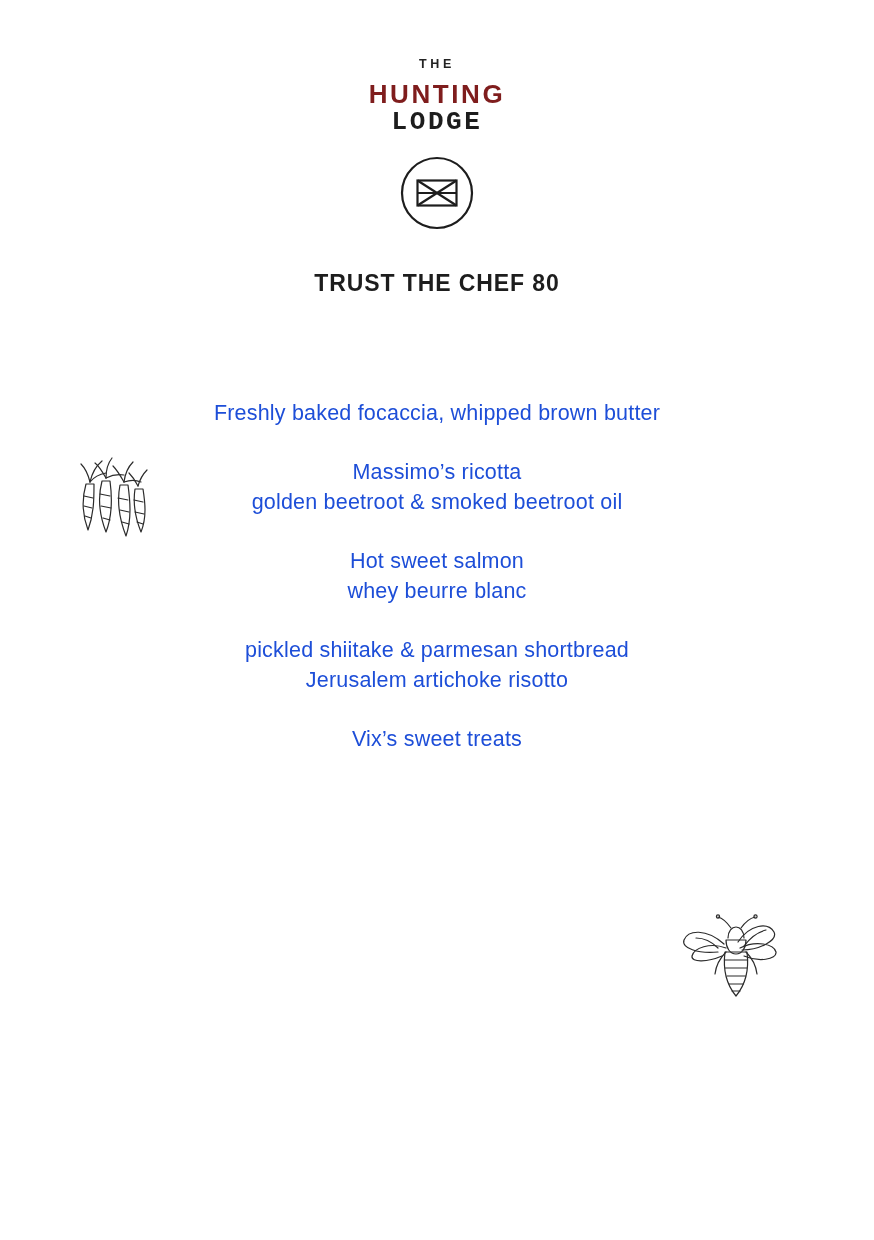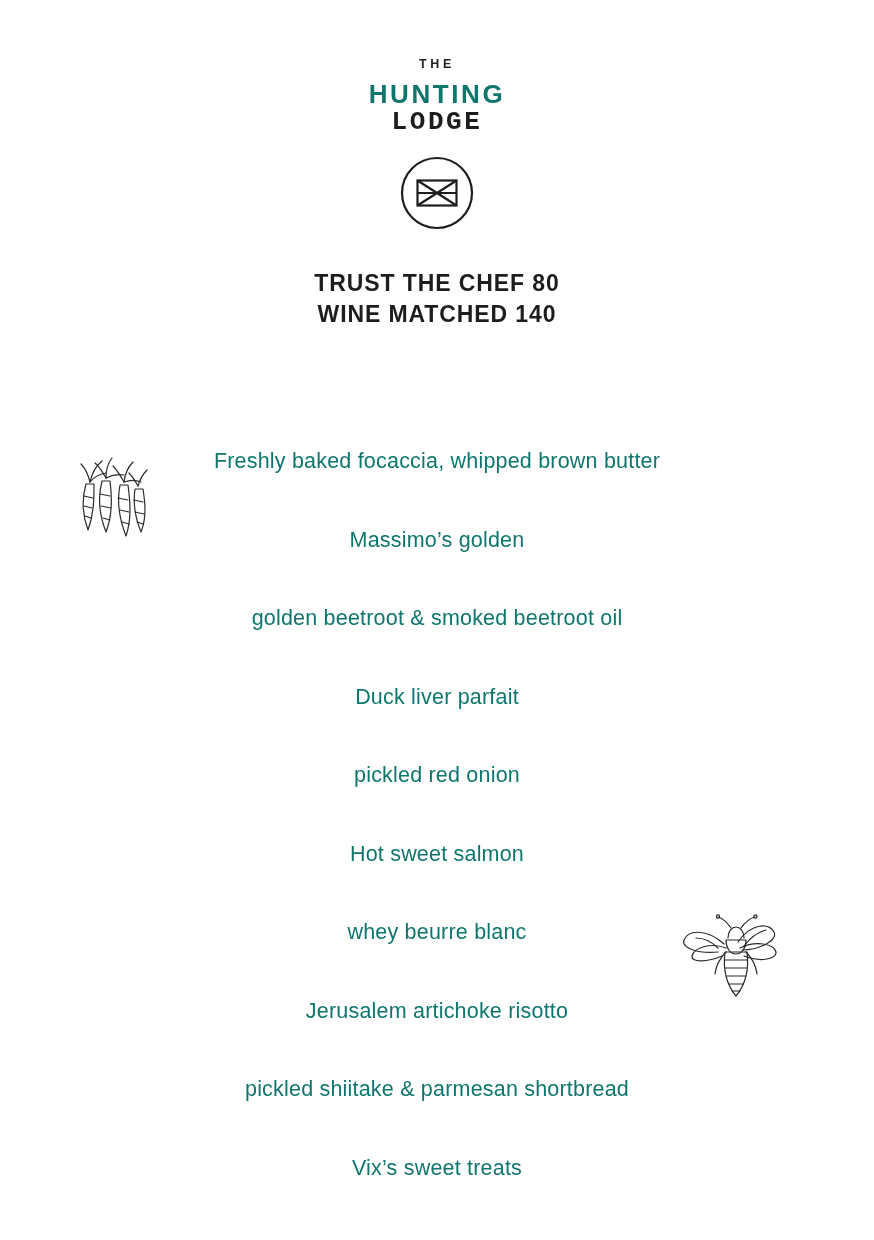--- a/index.html
+++ b/index.html
@@ -34,21 +34,21 @@
     letter-spacing: 3.6px;
     font-weight: 700;
     color: #232323;
     line-height: 1;
     margin-bottom: 9px;
   }
   .brand-hunting {
     font-size: 26px;
     letter-spacing: 2.6px;
     font-weight: 700;
-    color: #0f766e;
+    color: #7f1d1d;
     line-height: 1.08;
   }
   .brand-lodge {
     font-size: 26px;
     letter-spacing: 2.6px;
     font-weight: 700;
     color: #1d1d1d;
     line-height: 1.08;
     font-family: Liberation Mono, monospace;
   }
@@ -83,24 +83,23 @@
     right: 0;
     text-align: center;
   }
   .course {
     margin-bottom: 28px;
   }
   .course:last-child { margin-bottom: 0; }
   .course-line {
     font-size: 21.5px;
     font-weight: 400;
-    color: #0f766e;
+    color: #1d4ed8;
     line-height: 1.42;
     letter-spacing: 0.2px;
-    margin-top: 48px;
   }
 
   
   .illus {
     position: absolute;
   }
   .illus-carrots {
     left: 72px;
     top: 452px;
     width: 96px;
@@ -129,47 +128,42 @@
         <rect x="17.5" y="24.5" width="39" height="25" fill="none" stroke="#1d1d1d" stroke-width="2.2"></rect>
         <line x1="17.5" y1="24.5" x2="56.5" y2="49.5" stroke="#1d1d1d" stroke-width="2.2"></line>
         <line x1="56.5" y1="24.5" x2="17.5" y2="49.5" stroke="#1d1d1d" stroke-width="2.2"></line>
         <line x1="17.5" y1="37" x2="56.5" y2="37" stroke="#1d1d1d" stroke-width="2.2"></line>
       </svg>
     </div>
   </div>
 
   <div class="title-block">
     <div class="title-line">TRUST THE CHEF 80</div>
-    <div class="title-line">WINE MATCHED 140</div>
   </div>
 
   <div class="menu">
 
     <div class="course">
       <div class="course-line">Freshly baked focaccia, whipped brown butter</div>
     </div>
 
     <div class="course">
-      <div class="course-line">Massimo’s golden</div>
+      <div class="course-line">Massimo’s ricotta</div>
       <div class="course-line">golden beetroot &amp; smoked beetroot oil</div>
     </div>
 
-    <div class="course">
-      <div class="course-line">Duck liver parfait</div>
-      <div class="course-line">pickled red onion</div>
-    </div>
 
     <div class="course">
       <div class="course-line">Hot sweet salmon</div>
       <div class="course-line">whey beurre blanc</div>
     </div>
 
     <div class="course">
+      <div class="course-line">pickled shiitake &amp; parmesan shortbread</div>
       <div class="course-line">Jerusalem artichoke risotto</div>
-      <div class="course-line">pickled shiitake &amp; parmesan shortbread</div>
     </div>
 
     <div class="course">
     </div>
 
     <div class="course">
       <div class="course-line">Vix’s sweet treats</div>
     </div>
 
   </div>

